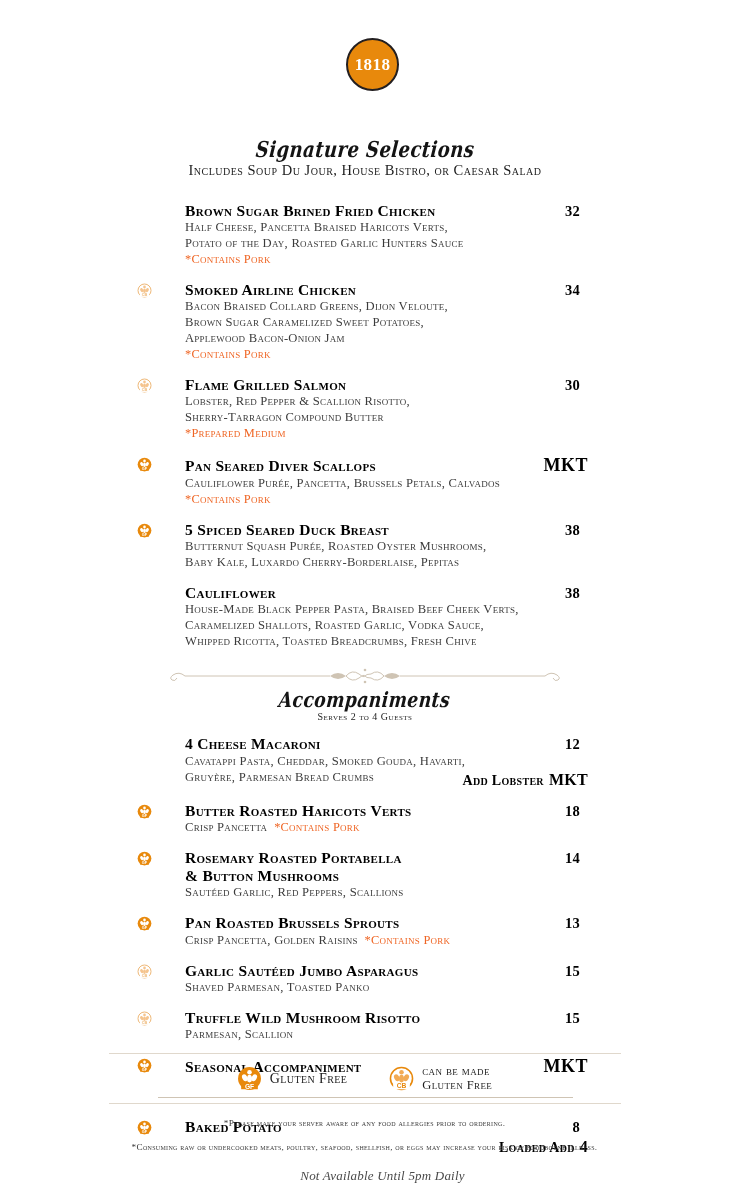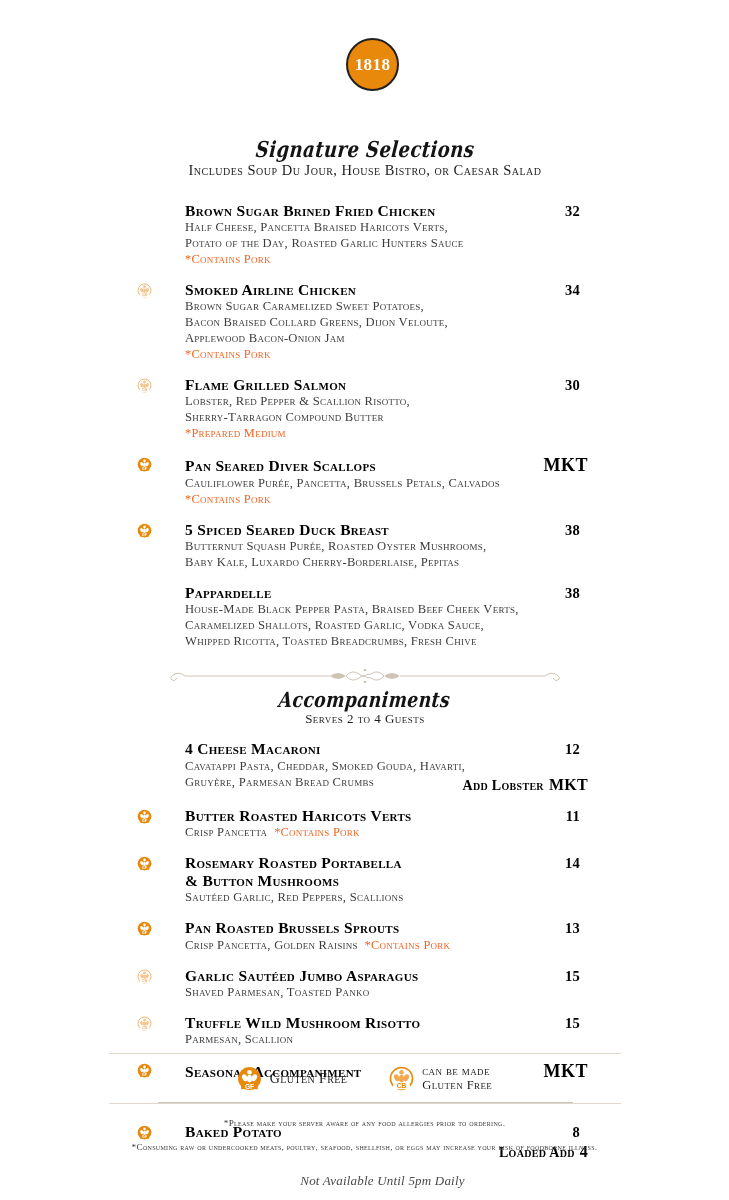--- a/index.html
+++ b/index.html
@@ -79,21 +79,21 @@
   }
   .section-sub {
     font-family: "Liberation Serif", "DejaVu Serif", serif;
     font-variant: small-caps;
     font-size: 14.5px;
     letter-spacing: 0.5px;
     color: #1c1c1c;
     margin-top: 1px;
   }
   .section-sub.tight {
-    font-size: 13px;
+    font-size: 10px;
     margin-top: 0px;
   }
 
   
   .item {
     position: relative;
     padding-left: 35px;
     margin-bottom: 13px;
   }
   .item-head {
@@ -288,22 +288,22 @@
                 <ellipse cx="12" cy="12.2" rx="2.3" ry="3.6"></ellipse>
               </g>
               <rect x="4.5" y="16.8" width="15" height="5.4" fill="#ffffff"></rect>
               <text x="12" y="21.4" font-family="Liberation Sans, sans-serif" font-size="6.2" font-weight="bold" fill="#eeb877" text-anchor="middle">CB</text>
             </svg>
           </span>
           <div class="item-head">
             <div class="item-name">Smoked Airline Chicken</div>
             <div class="price">34</div>
           </div>
+          <div class="desc">Bacon Braised Collard Greens, Dijon Veloute,</div>
           <div class="desc">Brown Sugar Caramelized Sweet Potatoes,</div>
-          <div class="desc">Bacon Braised Collard Greens, Dijon Veloute,</div>
           <div class="desc">Applewood Bacon-Onion Jam</div>
           <div class="note">*Contains Pork</div>
         </div>
         <div class="item">
           <span class="badge">
             <svg viewBox="0 0 24 24" aria-hidden="true">
               <circle cx="12" cy="12" r="10.4" fill="#ffffff" stroke="#eeb877" stroke-width="1.6"></circle>
               <g fill="#f5c48e">
                 <ellipse cx="12" cy="6.2" rx="2.1" ry="2.1"></ellipse>
                 <ellipse cx="7.6" cy="11.4" rx="2.3" ry="3.4" transform="rotate(-28 7.6 11.4)"></ellipse>
@@ -359,21 +359,21 @@
           </span>
           <div class="item-head">
             <div class="item-name">5 Spiced Seared Duck Breast</div>
             <div class="price">38</div>
           </div>
           <div class="desc">Butternut Squash Purée, Roasted Oyster Mushrooms,</div>
           <div class="desc">Baby Kale, Luxardo Cherry-Borderlaise, Pepitas</div>
         </div>
         <div class="item">
           <div class="item-head">
-            <div class="item-name">Pappardelle</div>
+            <div class="item-name">Cauliflower</div>
             <div class="price">38</div>
           </div>
           <div class="desc">House-Made Black Pepper Pasta, Braised Beef Cheek Verts,</div>
           <div class="desc">Caramelized Shallots, Roasted Garlic, Vodka Sauce,</div>
           <div class="desc">Whipped Ricotta, Toasted Breadcrumbs, Fresh Chive</div>
         </div>
       </div>
 
     <div class="flourish" style="margin-top:15px;">
       <svg viewBox="0 0 430 22" width="430" height="22" aria-hidden="true">
@@ -416,21 +416,21 @@
                 <ellipse cx="7.6" cy="11.4" rx="2.3" ry="3.4" transform="rotate(-28 7.6 11.4)"></ellipse>
                 <ellipse cx="16.4" cy="11.4" rx="2.3" ry="3.4" transform="rotate(28 16.4 11.4)"></ellipse>
                 <ellipse cx="12" cy="12.2" rx="2.3" ry="3.6"></ellipse>
               </g>
               <rect x="5" y="17" width="14" height="5" fill="#e8890c"></rect>
               <text x="12" y="21.4" font-family="Liberation Sans, sans-serif" font-size="6.2" font-weight="bold" fill="#ffffff" text-anchor="middle">GF</text>
             </svg>
           </span>
           <div class="item-head">
             <div class="item-name">Butter Roasted Haricots Verts</div>
-            <div class="price">11</div>
+            <div class="price">18</div>
           </div>
           <div class="desc">Crisp Pancetta &nbsp;<span class="note">*Contains Pork</span></div>
         </div>
         <div class="item">
           <span class="badge">
             <svg viewBox="0 0 24 24" aria-hidden="true">
               <circle cx="12" cy="12" r="11" fill="#e8890c"></circle>
               <g fill="#ffffff">
                 <ellipse cx="12" cy="6.2" rx="2.1" ry="2.1"></ellipse>
                 <ellipse cx="7.6" cy="11.4" rx="2.3" ry="3.4" transform="rotate(-28 7.6 11.4)"></ellipse>

